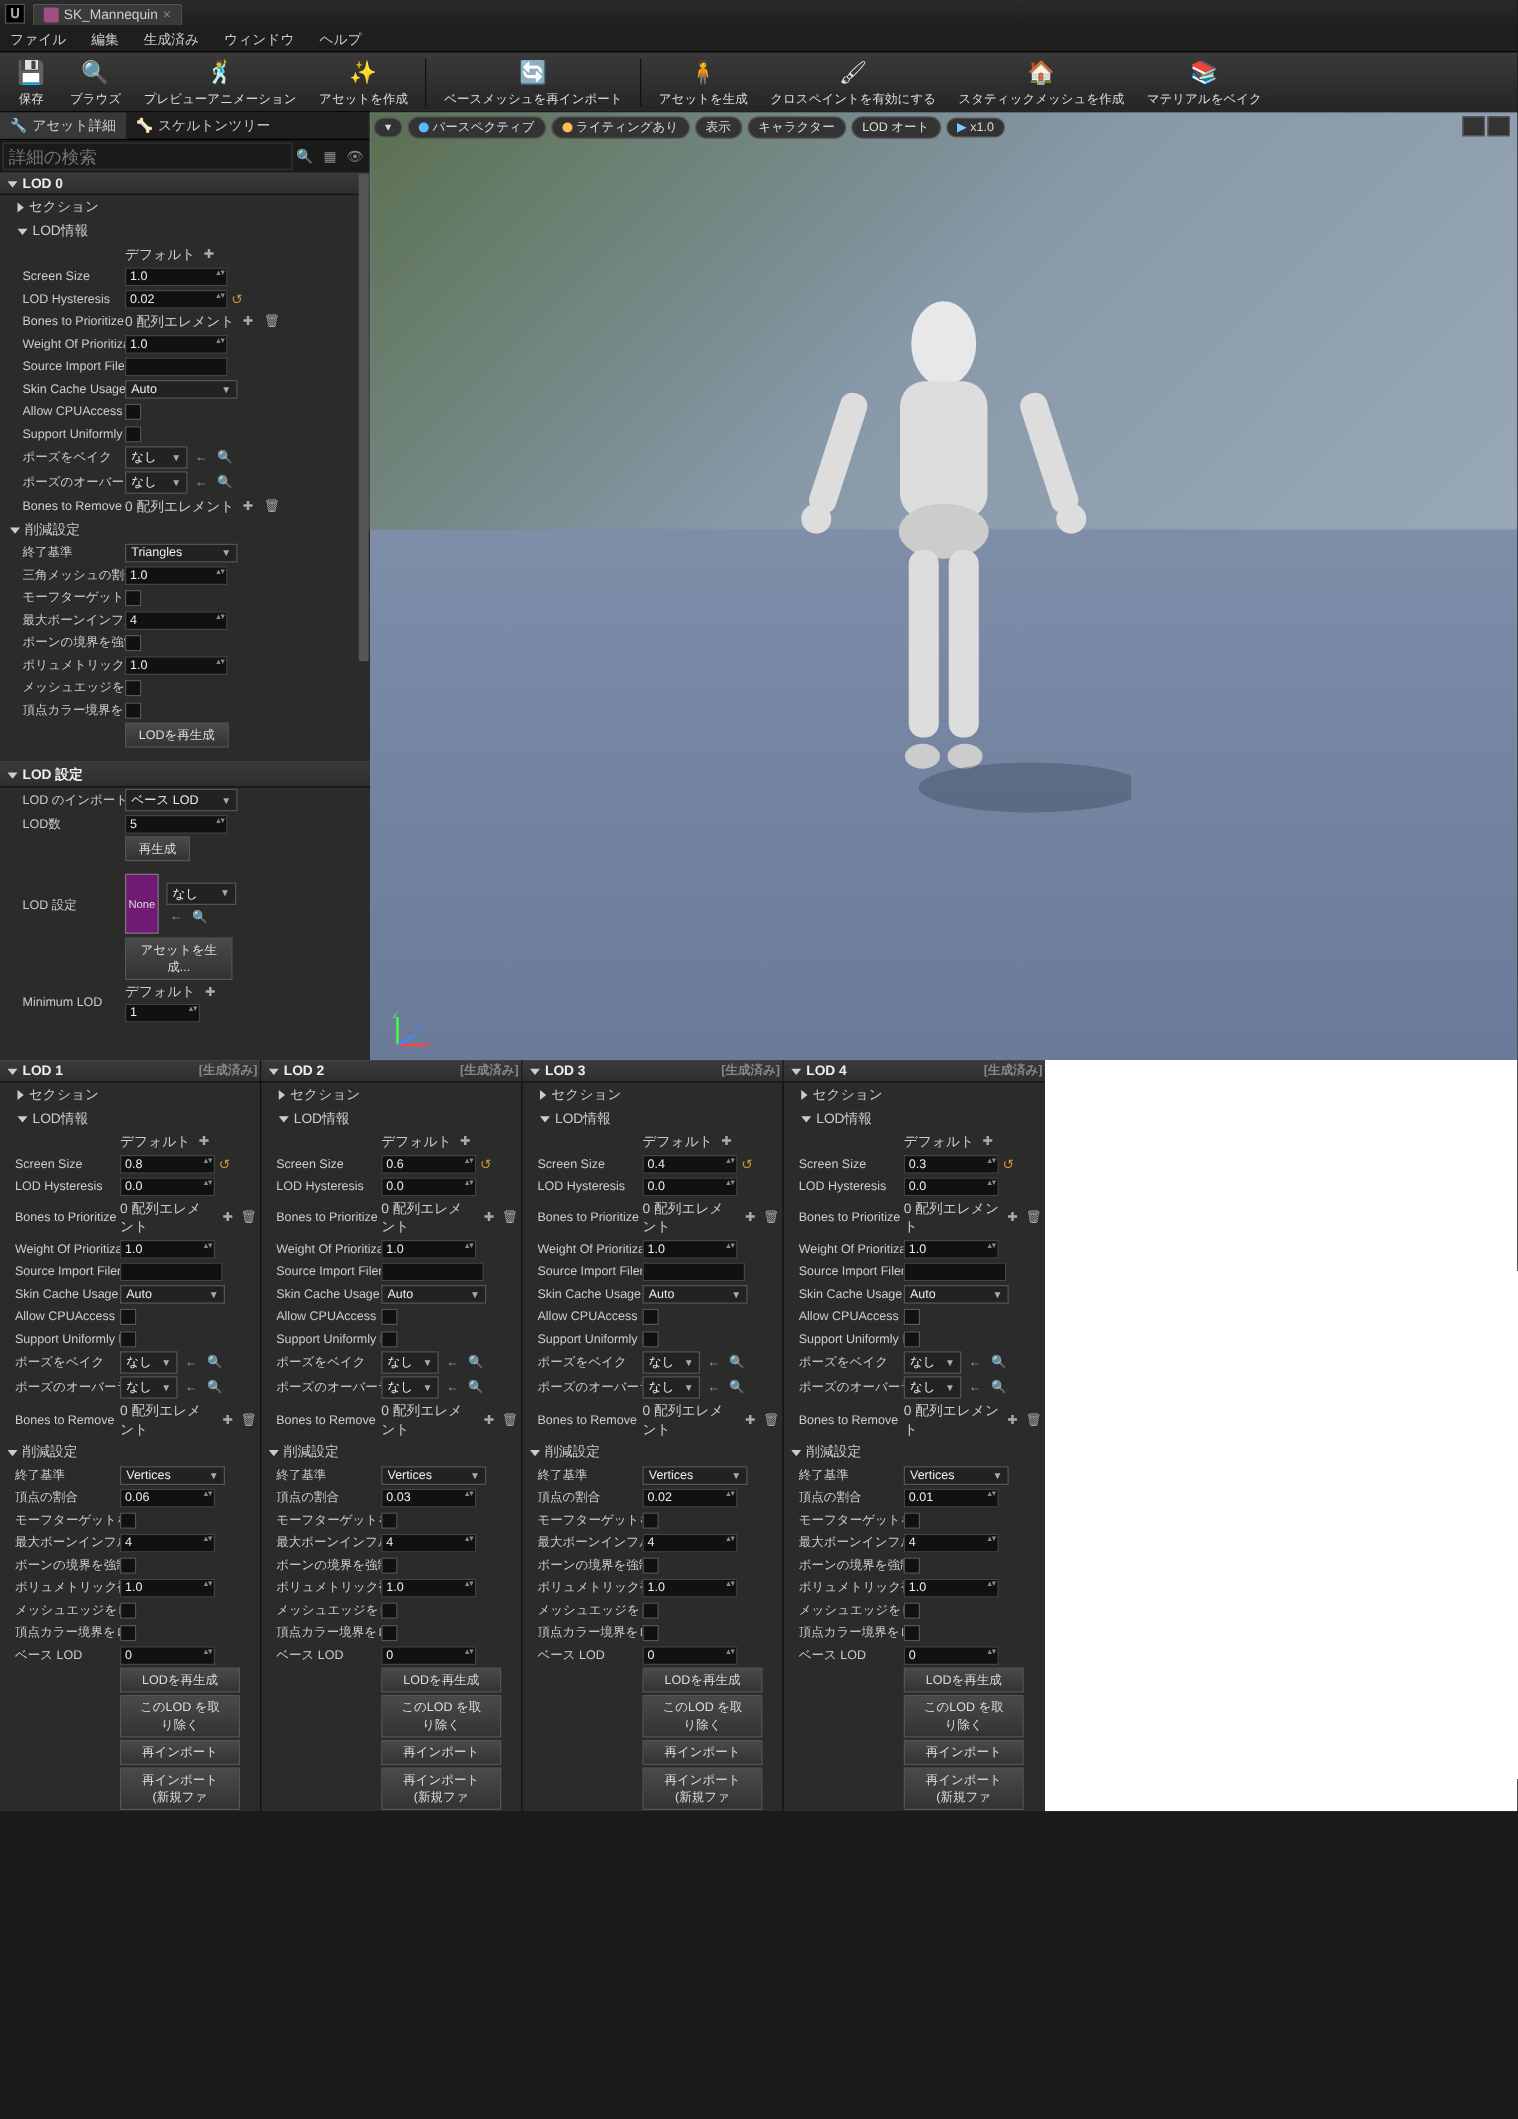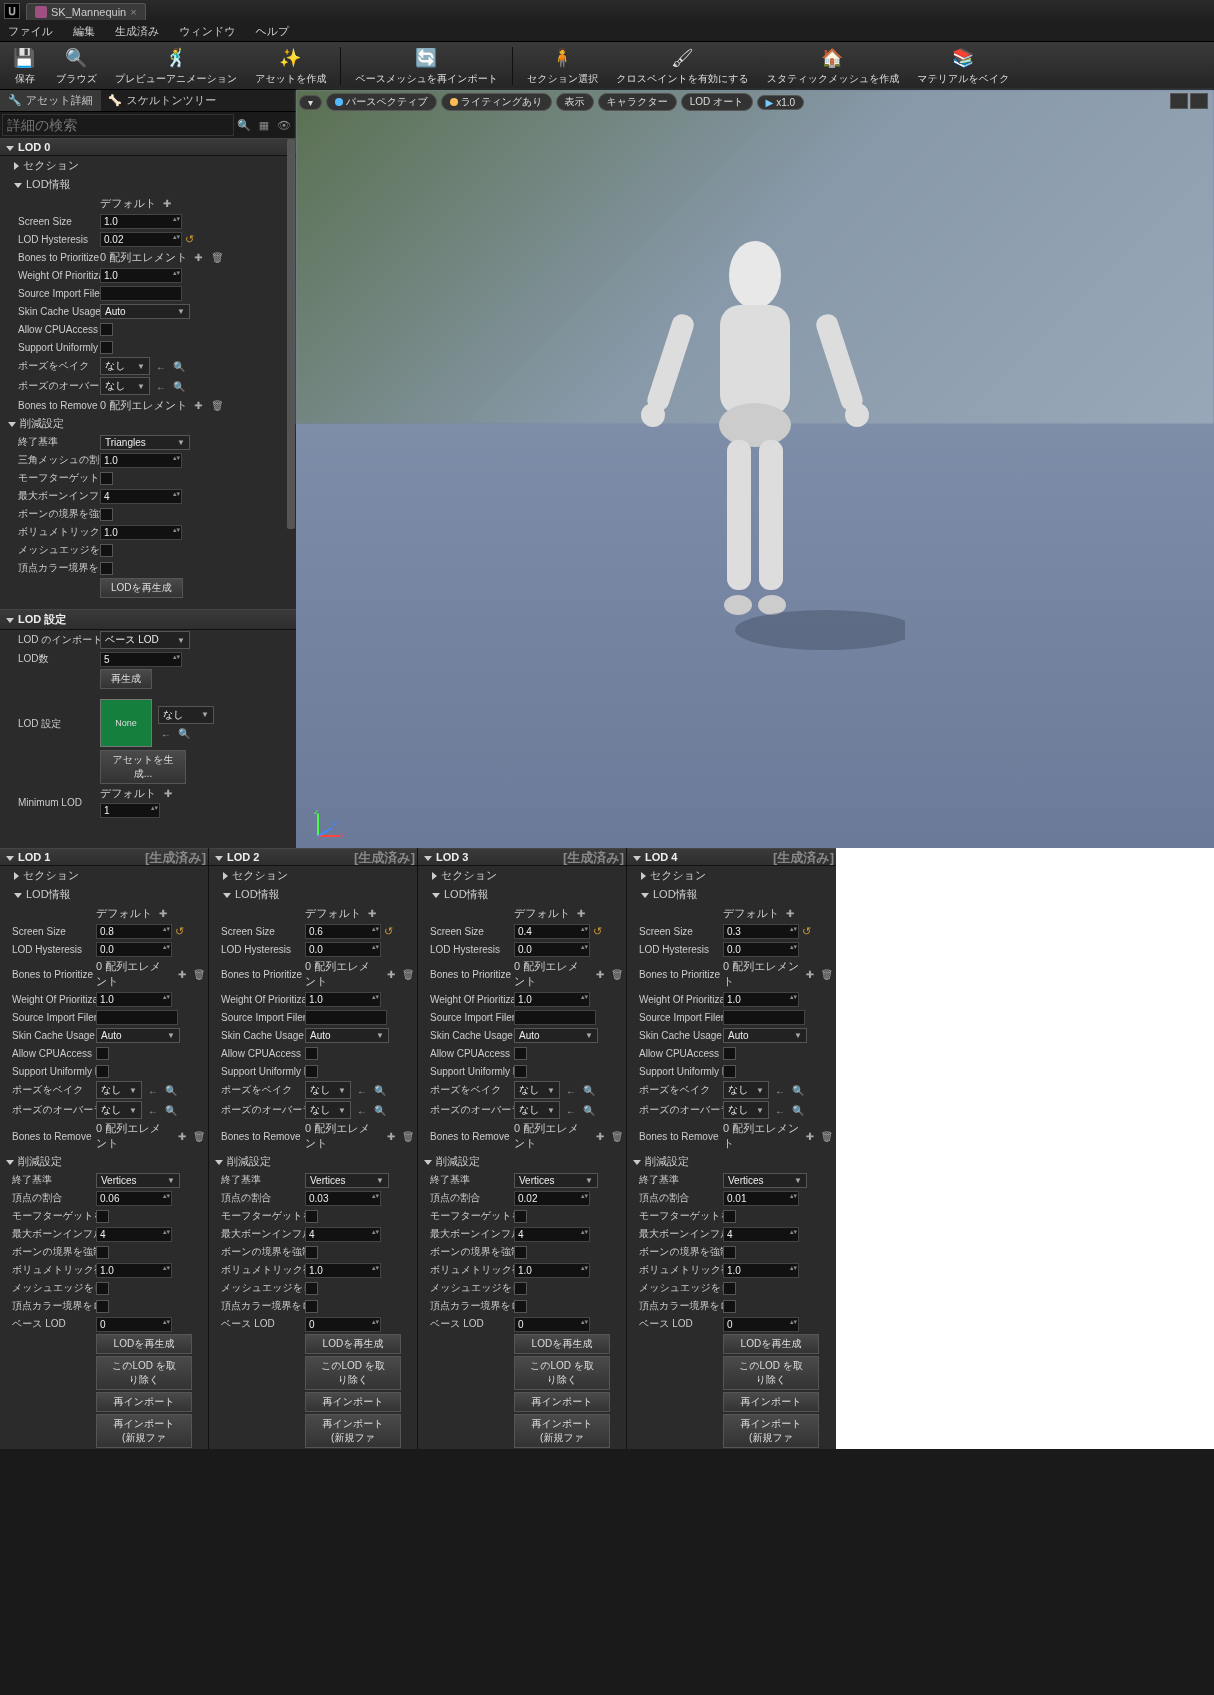--- a/index.html
+++ b/index.html
@@ -55,23 +55,23 @@
   .vp-icons-right{position:absolute;top:3px;right:6px;display:flex;gap:2px;}
   .vp-icons-right .vicon{width:18px;height:16px;background:#333;border:1px solid #555;}
   .bottom-half{display:flex;background:#2b2b2b;}
   .lod-col{width:209px;border-right:1px solid #111;}
   .lod-col:last-child{border-right:none;}
   .lod-col .section-hdr{font-size:11px;}
   .lod-col .prop-row{padding-left:12px;}
   .lod-col .prop-row .lbl{width:84px;}
   .lod-col .num-input{width:76px;}
   .lod-col .dropdown{width:84px;}
-  .thumb-box{width:52px;height:48px;background:#15803d;border:1px solid #777;display:flex;align-items:center;justify-content:center;color:#ddd;font-size:9px;}
+  .thumb-box{width:27px;height:48px;background:#701a75;border:1px solid #777;display:flex;align-items:center;justify-content:center;color:#ddd;font-size:9px;}
   .right-blank{flex:1;background:#fff;}
-  .status-frag{position:absolute;top:0;right:2px;font-size:13px;color:#888;}
+  .status-frag{position:absolute;top:0;right:2px;font-size:10px;color:#888;}
 </style>
 </head>
 <body>
 
 <div class="titlebar">
   <div class="ue-icon">𝐔</div>
   <div class="tab">
     <span class="dot"></span>
     <span>SK_Mannequin</span>
     <span style="color:#888;">×</span>
@@ -104,21 +104,21 @@
       <span>アセットを作成</span>
     </div>
   <div class="sep"></div>
   <div class="tbtn">
       <div class="ticon">🔄</div>
       <span>ベースメッシュを再インポート</span>
     </div>
   <div class="sep"></div>
   <div class="tbtn">
       <div class="ticon">🧍</div>
-      <span>セクション選択</span>
+      <span>アセットを生成</span>
     </div>
   <div class="tbtn">
       <div class="ticon">🖌</div>
       <span>クロスペイントを有効にする</span>
     </div>
   <div class="tbtn">
       <div class="ticon">🏠</div>
       <span>スタティックメッシュを作成</span>
     </div>
   <div class="tbtn">

